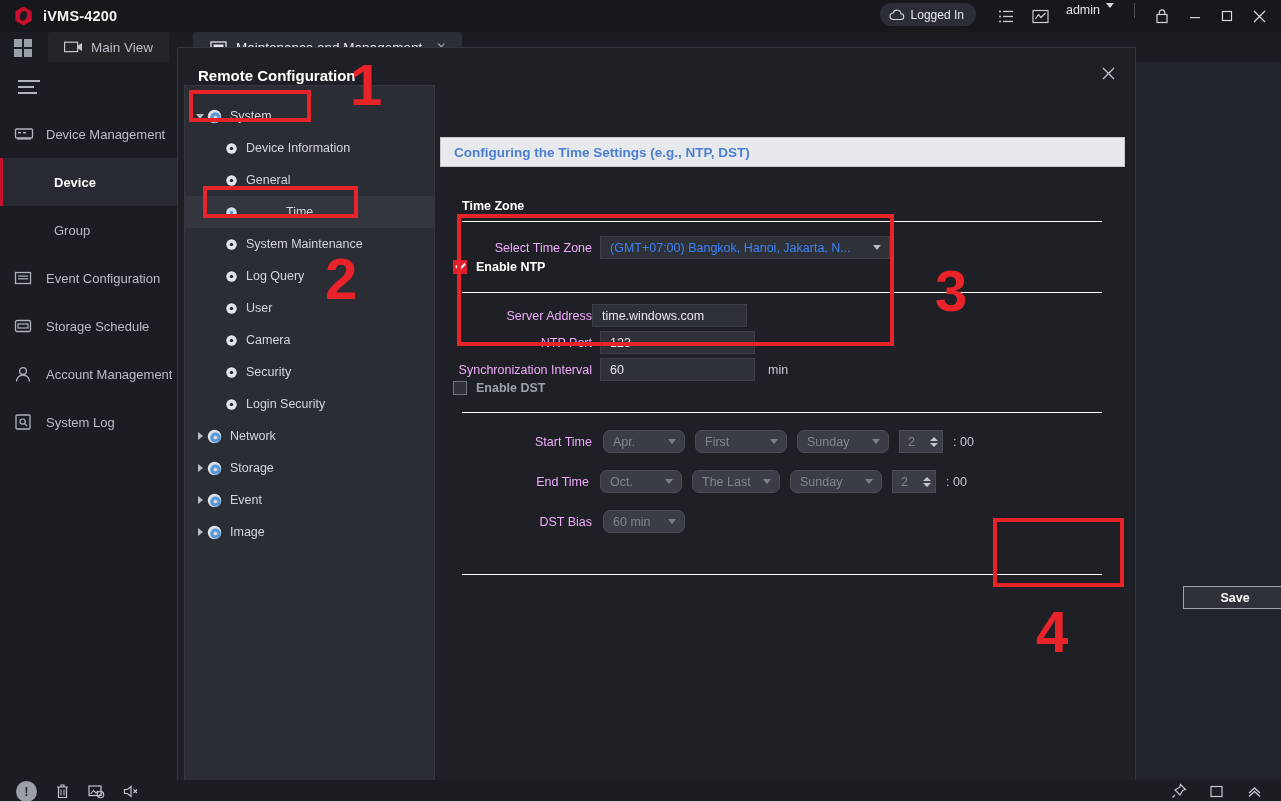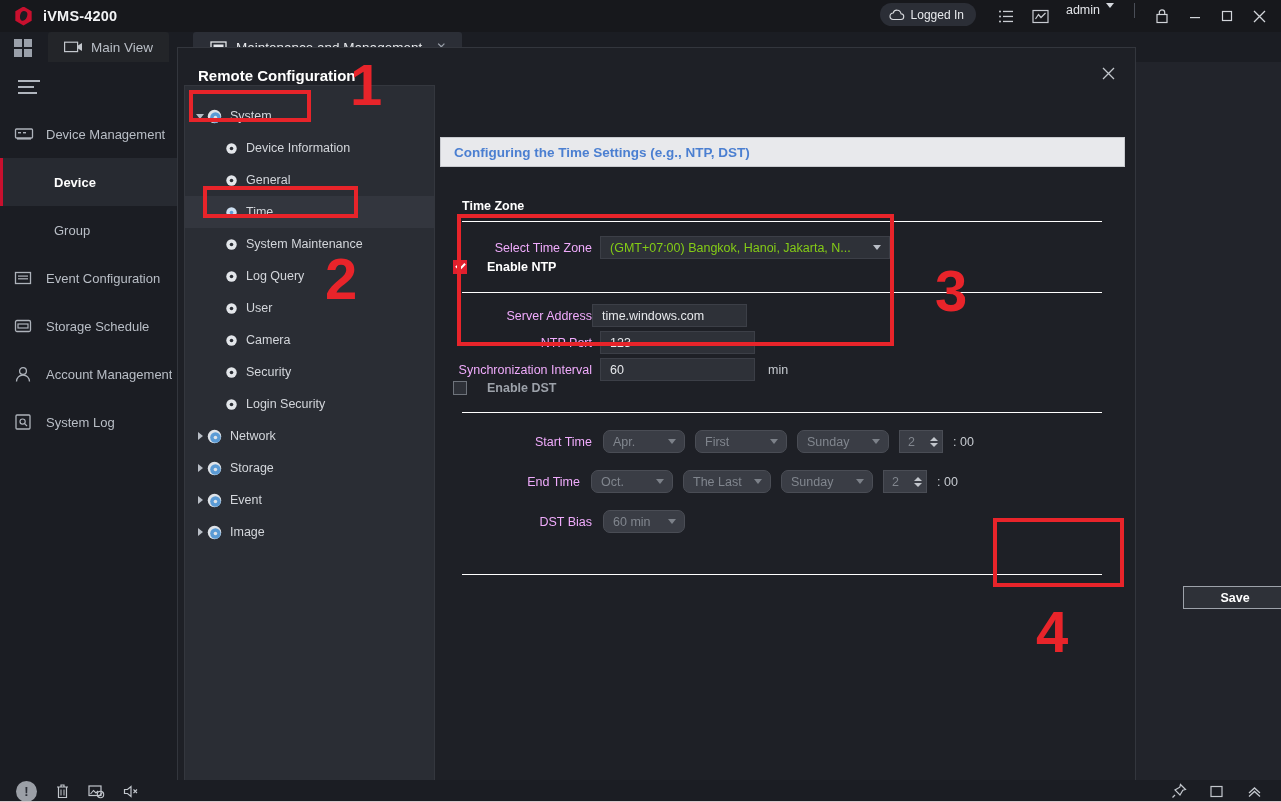--- a/index.html
+++ b/index.html
@@ -126,21 +126,21 @@
   .tree-panel {
     position:absolute; left: 6px; top: 37px; width: 251px; height: 737px;
     background: #2a2d34; border: 1px solid #34373e;
   }
   .tree-item {
     height: 32px; display:flex; align-items:center; color:#d3d6db; font-size: 12.5px;
     padding-left: 8px;
   }
   .tree-item.root { padding-left: 8px; }
   .tree-item.child { padding-left: 40px; }
-  .tree-item.selected { background: #33363e; }
+  .tree-item.selected { background: #33363e; gap: 40px; }
   .tw { width: 14px; display:flex; align-items:center; justify-content:center; }
   .tri-d { width:0;height:0;border-left:4px solid transparent;border-right:4px solid transparent;border-top:5px solid #b9bec6;}
   .tri-r { width:0;height:0;border-top:4px solid transparent;border-bottom:4px solid transparent;border-left:5px solid #b9bec6;}
   .gear-blue { width:15px;height:15px;margin-right:8px; }
   .gear-white { width:13px;height:13px;margin-right:8px; }
 
   
   .content { position:absolute; left: 257px; top: 37px; width: 700px; height: 737px; }
   .banner {
     position:absolute; left: 5px; top: 52px; width: 685px; height: 30px;
@@ -155,21 +155,21 @@
     position:absolute; left: 27px; width: 640px; height: 1px; background: #ffffff;
   }
   .frow { position:absolute; display:flex; align-items:center; }
   .flabel { color:#f0abfc; font-size: 12.5px; text-align:right; }
   .fld {
     background: #2e3138; border: 1px solid #3c3f47; height: 23px;
     color: #e6e8eb; font-size: 12.5px; display:flex; align-items:center; padding-left: 9px;
   }
   .sel {
     background: #2e3138; border: 1px solid #3c3f47; height: 23px;
-    color: #84cc16; font-size: 12.5px; display:flex; align-items:center;
+    color: #3b82f6; font-size: 12.5px; display:flex; align-items:center;
     padding: 0 8px 0 9px; justify-content: space-between;
   }
   .sel.disabled { background:#3a3d45; border-color:#4a4d55; color:#81868e;border-radius:7px; }
   .sel .ar { width:0;height:0;border-left:4.5px solid transparent;border-right:4.5px solid transparent;border-top:5px solid #b9bec6; }
   .sel.disabled .ar { border-top-color:#7c8189; }
   .spin {
     background:#3a3d45; border:1px solid #4a4d55; height:23px; width:44px;
     display:flex; align-items:center; justify-content:space-between; padding:0 4px 0 8px;
     color:#81868e; font-size:12.5px;
   }
@@ -179,21 +179,21 @@
   .unit { color:#c6cad0; font-size:12.5px; }
   .cbx {
     width:14px; height:14px; border:1px solid #6e737b; background:#2e3138;
     display:flex; align-items:center; justify-content:center;
   }
   .cbx.checked { background:#e01f2e; border-color:#e01f2e; }
   .cbx.checked::after {
     content:""; width:7px; height:4px; border-left:2px solid #fff; border-bottom:2px solid #fff;
     transform: rotate(-45deg) translate(1px,-1px);
   }
-  .cb-label { color:#ffffff; font-size:12.5px; font-weight:bold; margin-left:20px; }
+  .cb-label { color:#ffffff; font-size:12.5px; font-weight:bold; margin-left:9px; }
   .cb-label.dim { color:#9ca1a9; }
   .save-btn {
     position:absolute; left: 748px; top: 501px; width: 104px; height: 23px;
     background: #2e3138; border: 1px solid #9da2aa; color:#ffffff;
     font-size: 12.5px; font-weight: bold; display:flex; align-items:center; justify-content:center;
   }
 
   
   .anno-box { position:absolute; border: 4px solid #e8242a; }
   .anno-num {
@@ -578,21 +578,21 @@
         <div class="spin" style="margin-left:10px;">
           <span>2</span>
           <span class="arrows">
               <span class="up"></span>
               <span class="dn"></span>
             </span>
         </div>
         <div class="unit" style="margin-left:10px;">: 00</div>
       </div>
 
-      <div class="frow" style="left:15px; top:385px;justify-content:flex-end;">
+      <div class="frow" style="left:24px; top:385px;justify-content:flex-end;">
         <div class="flabel" style="width:130px;">End Time</div>
         <div class="sel disabled" style="margin-left:11px; width:82px;">
           <span>Oct.</span>
             <span class="ar"></span>
         </div>
         <div class="sel disabled" style="margin-left:10px; width:88px;">
           <span>The Last</span>
             <span class="ar"></span>
         </div>
         <div class="sel disabled" style="margin-left:10px; width:92px;">

